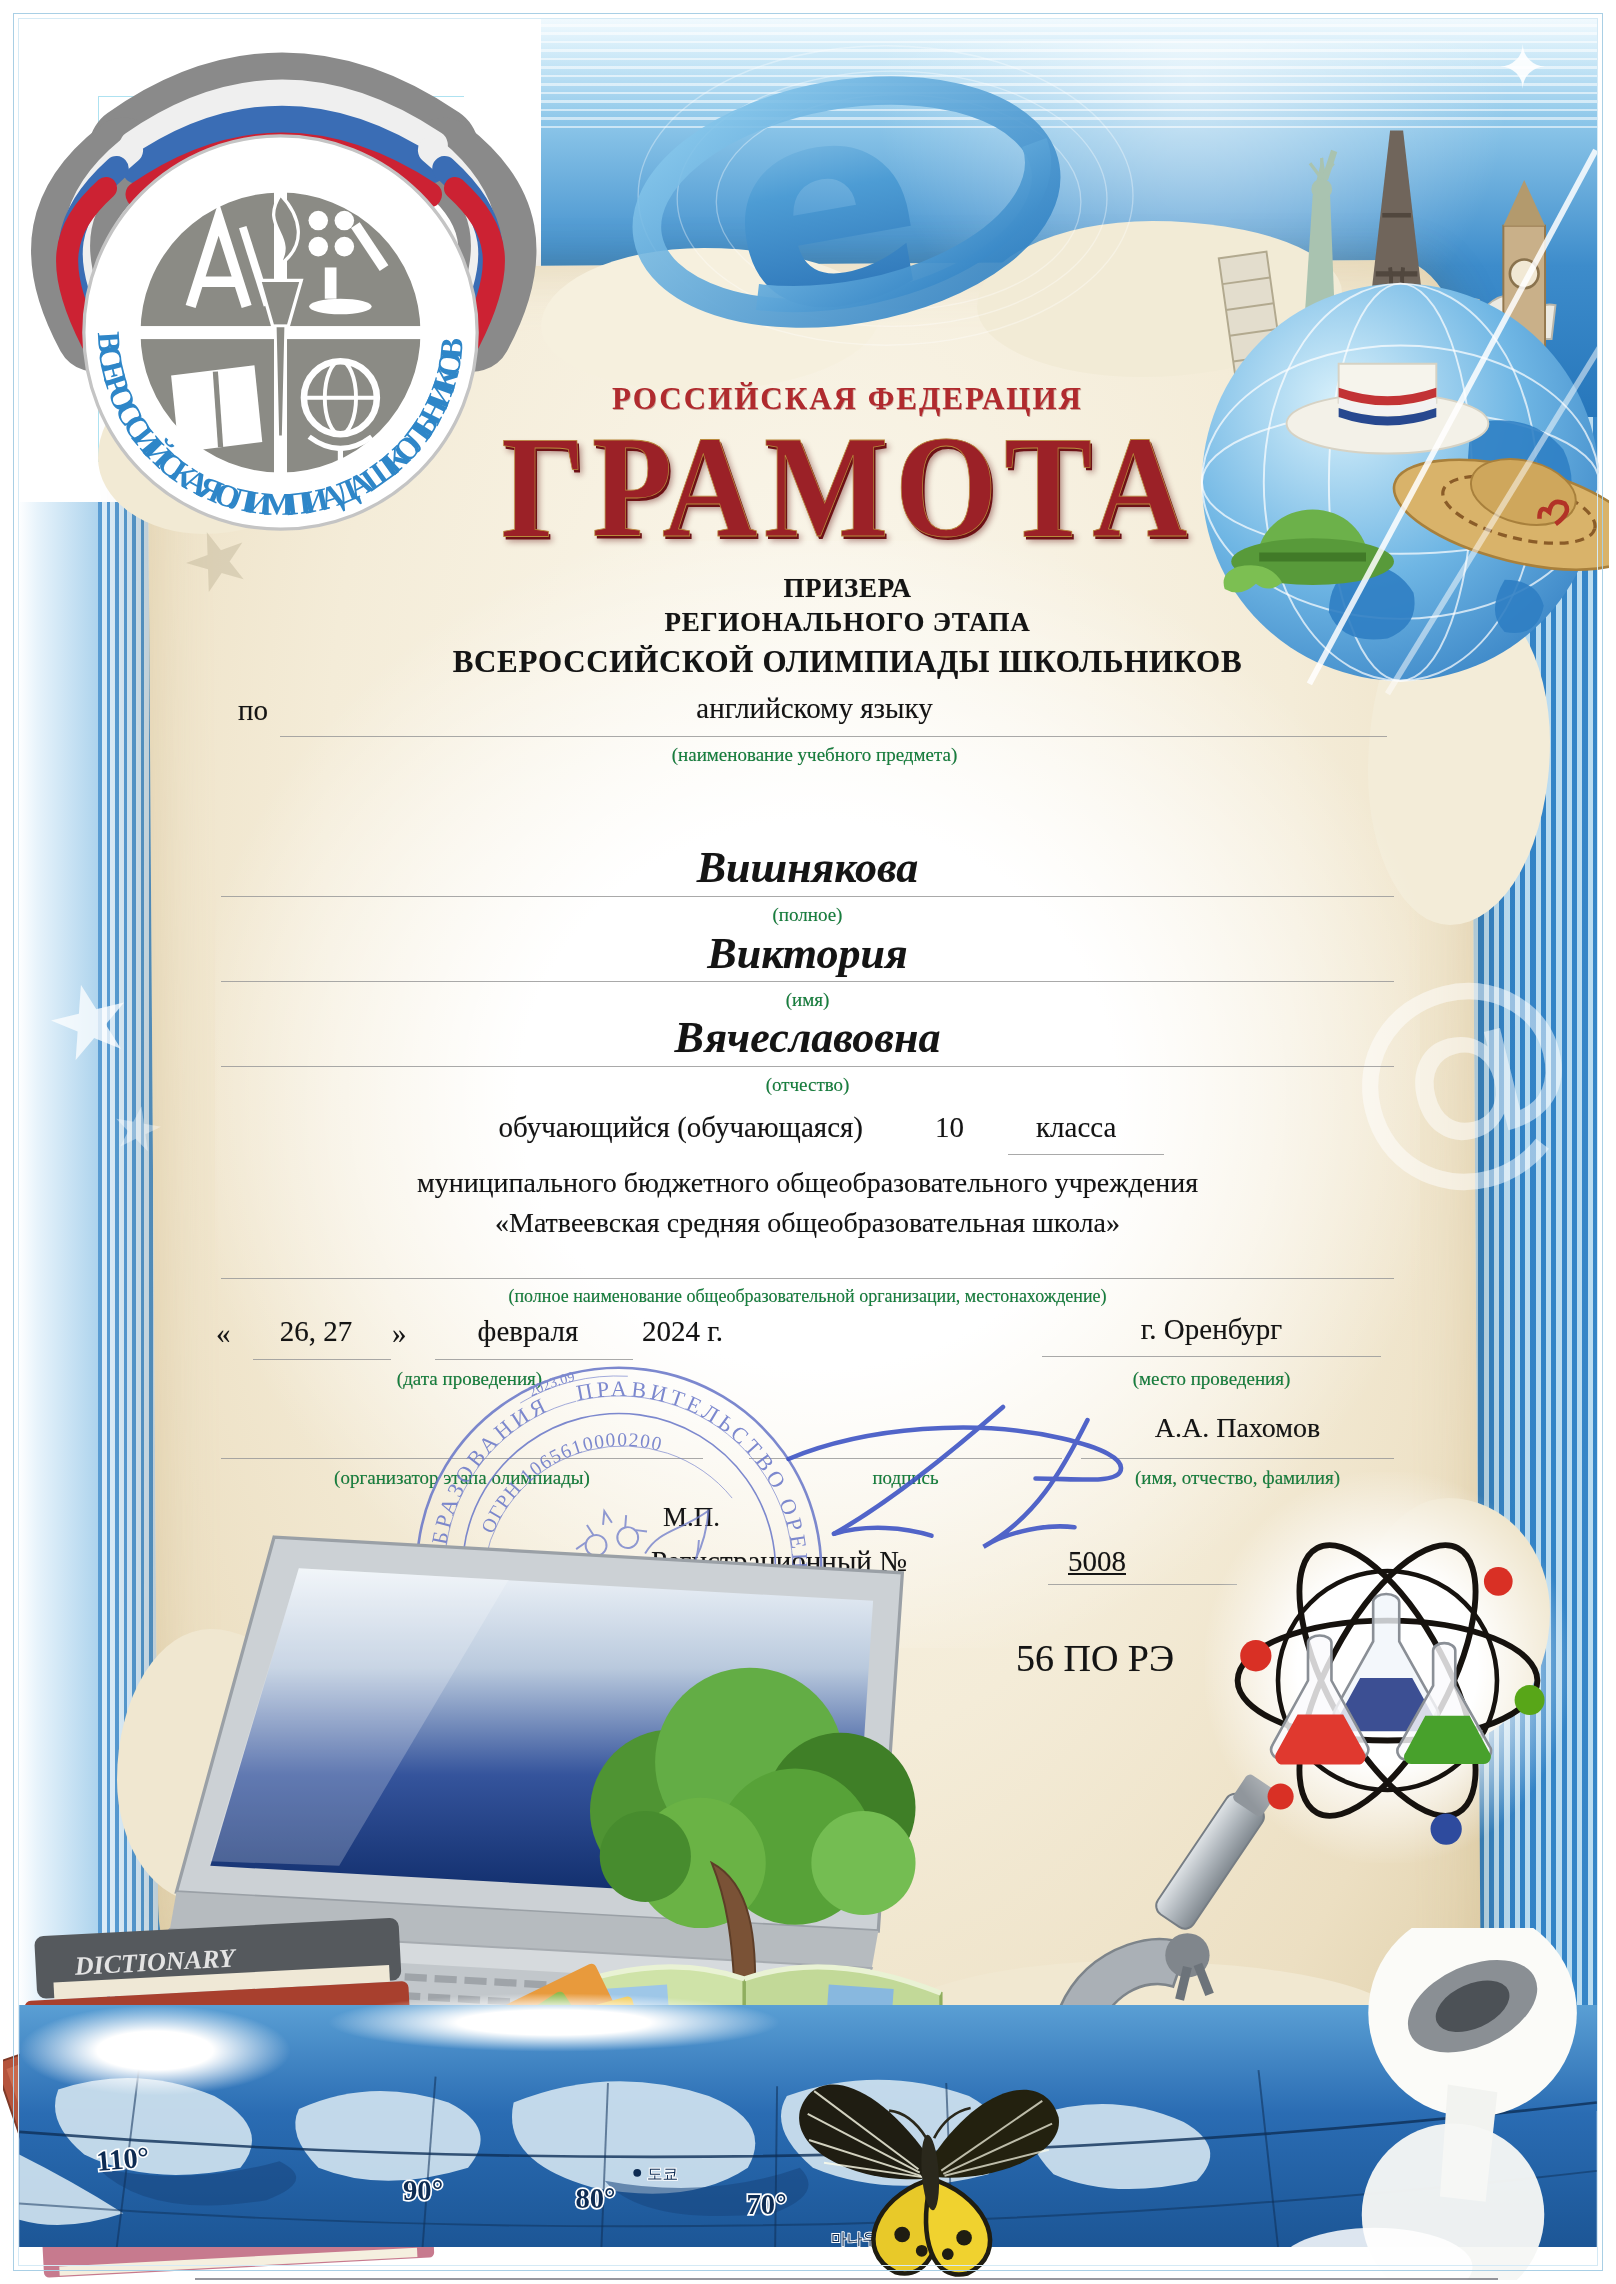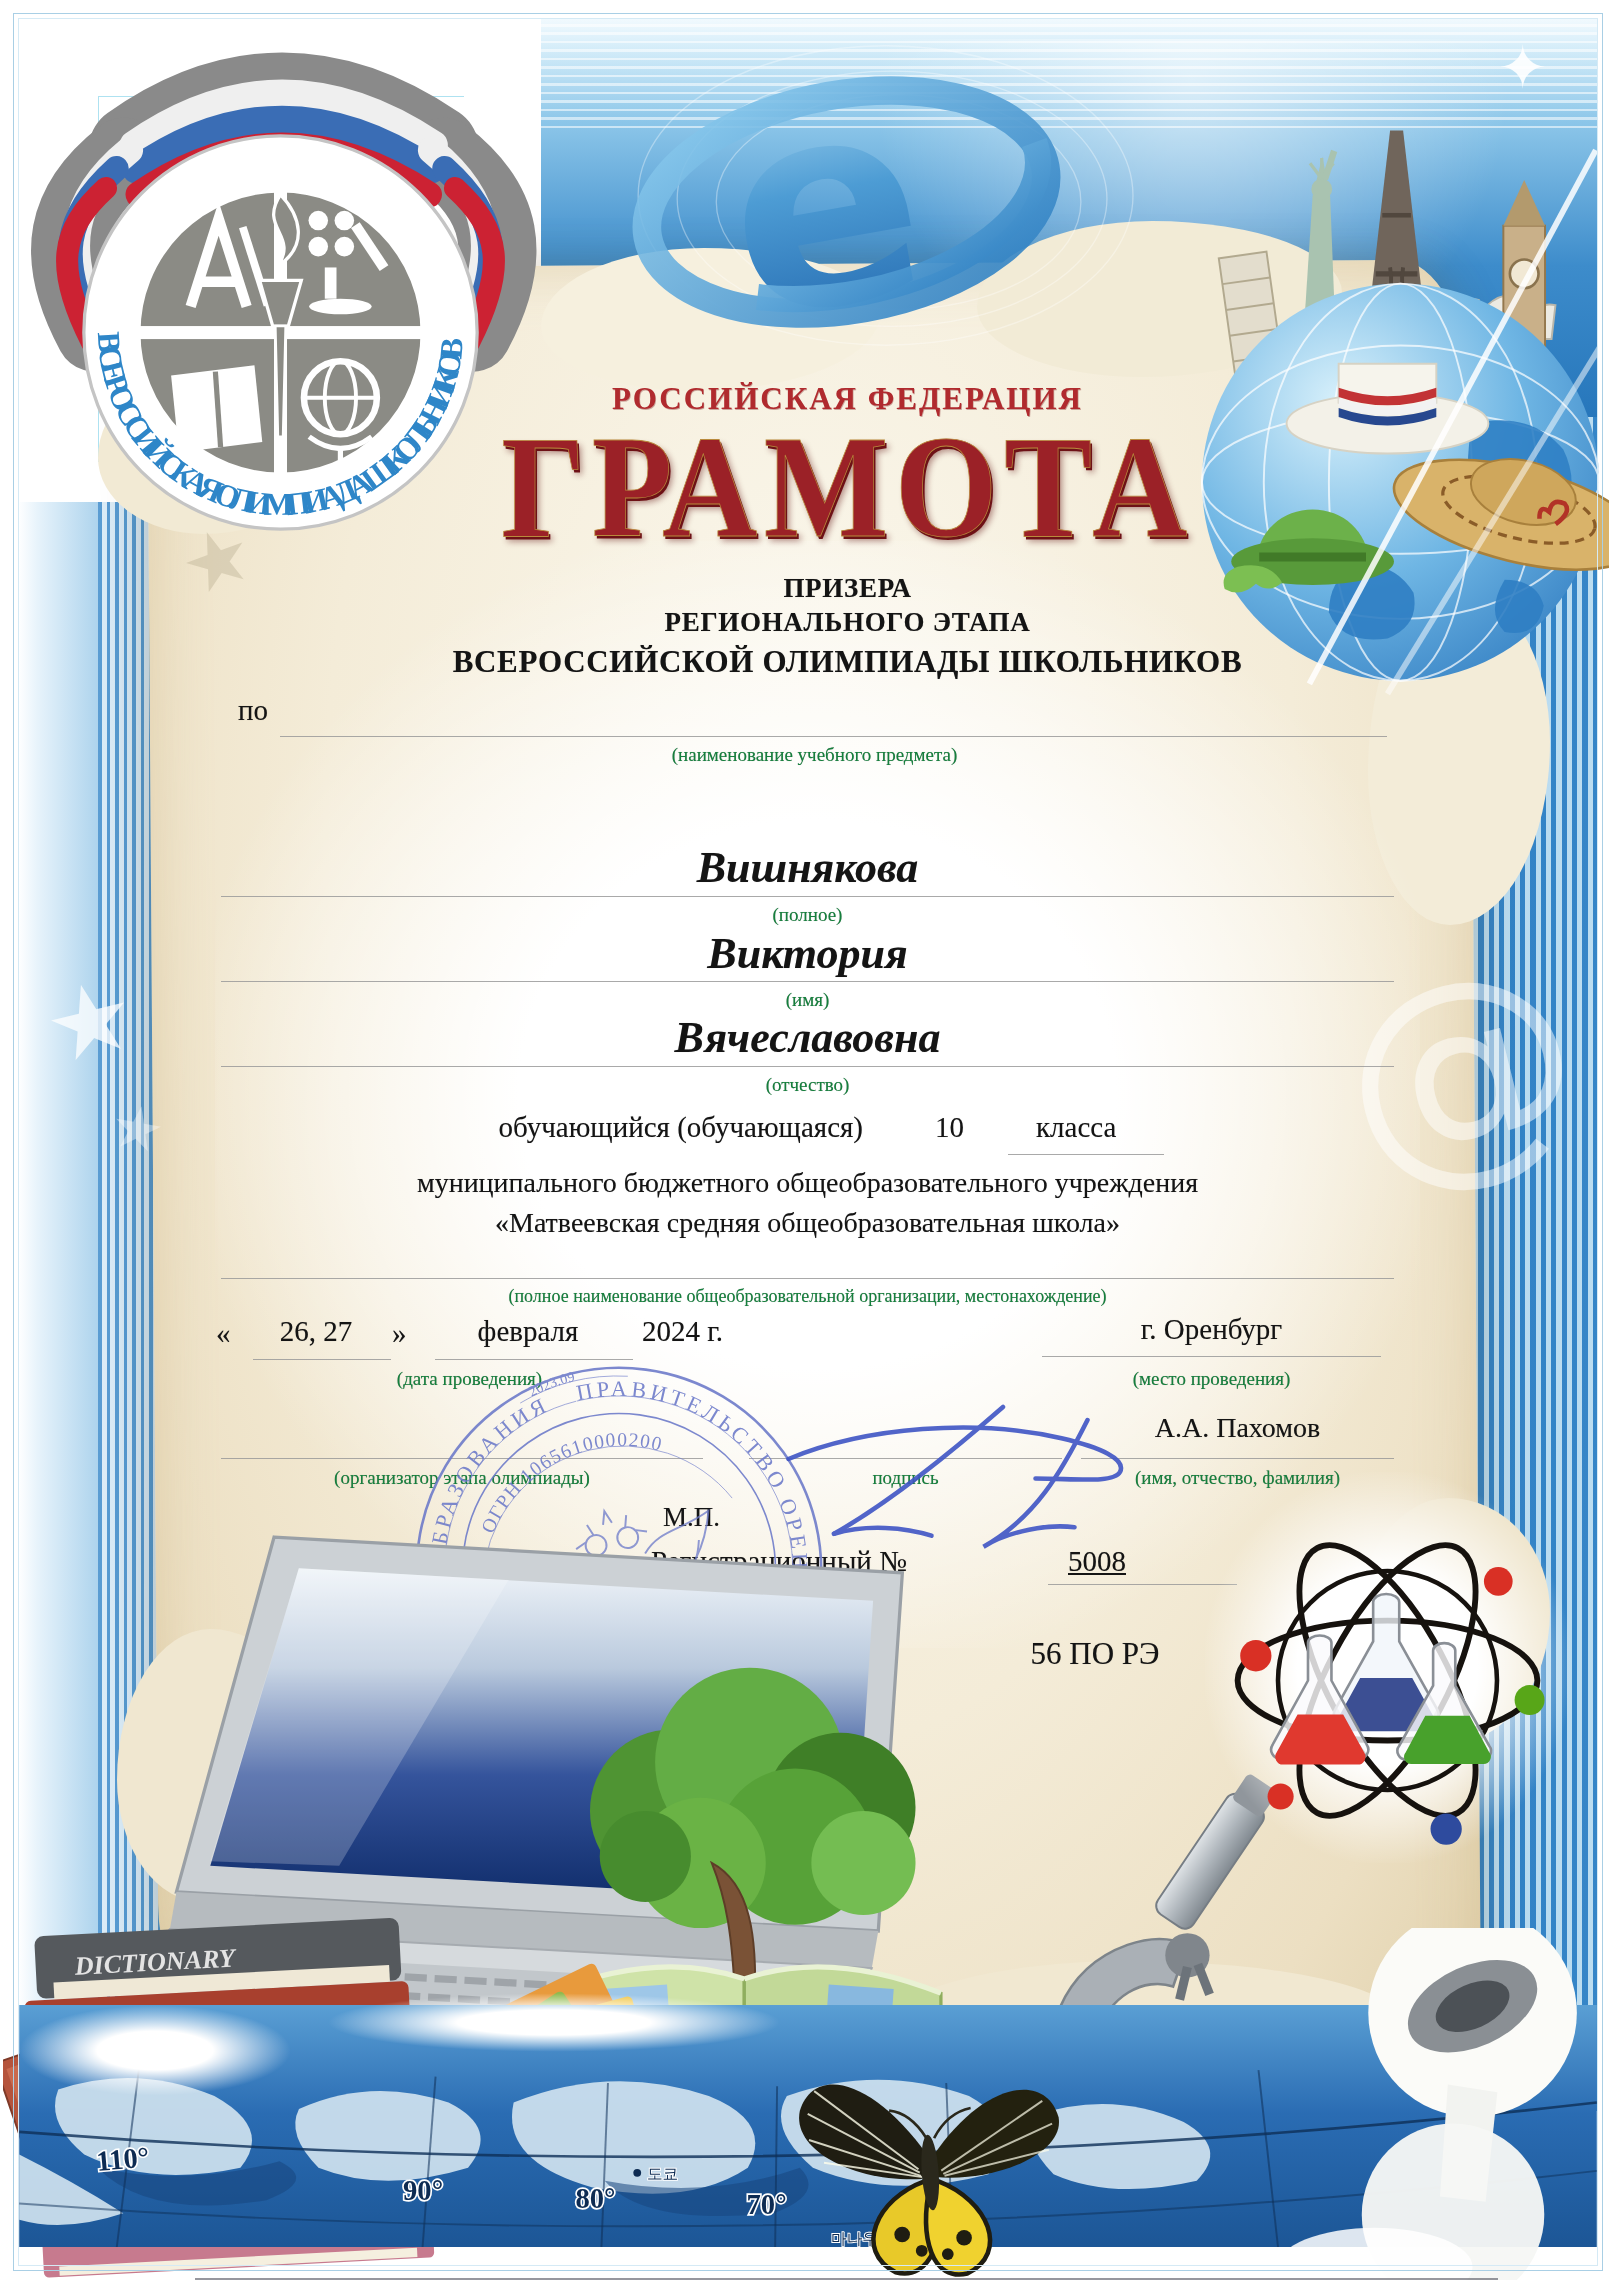--- a/index.html
+++ b/index.html
@@ -242,20 +242,21 @@
     </g>
   </svg>
 
   <div class="t country ctr" style="left:261px;top:381px;width:1173px;">РОССИЙСКАЯ ФЕДЕРАЦИЯ</div>
   <div class="t title ctr" style="left:261px;top:422px;width:1173px;">ГРАМОТА</div>
   <div class="t h1 ctr" style="left:261px;top:573px;width:1173px;">ПРИЗЕРА</div>
   <div class="t h1 ctr" style="left:261px;top:607px;width:1173px;">РЕГИОНАЛЬНОГО ЭТАПА</div>
   <div class="t h1b ctr" style="left:261px;top:644px;width:1173px;">ВСЕРОССИЙСКОЙ ОЛИМПИАДЫ ШКОЛЬНИКОВ</div>
 
   <div class="t body1" style="left:238px;top:694px;">по</div>
+  <div class="t body1 ctr" style="left:287px;top:692px;width:1055px;">английскому языку</div>
   <div class="uline" style="left:280px;top:736px;width:1107px;"></div>
   <div class="t cap ctr" style="left:287px;top:744px;width:1055px;">(наименование учебного предмета)</div>
 
 
   <div class="t nameline ctr" style="left:221px;top:842px;width:1173px;">Вишнякова</div>
   <div class="uline" style="left:221px;top:896px;width:1173px;"></div>
   <div class="t cap ctr" style="left:221px;top:904px;width:1173px;">(полное)</div>
 
   <div class="t nameline ctr" style="left:221px;top:928px;width:1173px;">Виктория</div>
   <div class="uline" style="left:221px;top:981px;width:1173px;"></div>
@@ -294,21 +295,21 @@
   <div class="uline" style="left:749px;top:1458px;width:313px;"></div>
   <div class="uline" style="left:1081px;top:1458px;width:313px;"></div>
   <div class="t cap ctr" style="left:221px;top:1467px;width:482px;">(организатор этапа олимпиады)</div>
   <div class="t cap ctr" style="left:749px;top:1467px;width:313px;">подпись</div>
   <div class="t cap ctr" style="left:1081px;top:1467px;width:313px;">(имя, отчество, фамилия)</div>
 
   <div class="t" style="left:663px;top:1502px;font-size:27px;">М.П.</div>
   <div class="t" style="left:651px;top:1545px;font-size:29px;">Регистрационный №</div>
   <div class="t" style="left:1068px;top:1545px;font-size:29px;text-decoration:underline;">5008</div>
   <div class="uline" style="left:1048px;top:1584px;width:189px;"></div>
-  <div class="t ctr" style="left:958px;top:1636px;width:274px;font-size:31px;">56 ПО РЭ</div>
+  <div class="t ctr" style="left:958px;top:1636px;width:274px;font-size:38px;">56 ПО РЭ</div>
 
   <svg class="abs" style="left:394px;top:1345px;opacity:.88;" width="450" height="450" viewBox="0 0 690 690">
     <g transform="rotate(-14 345 345)" stroke="#6b79c9" fill="none">
       <circle cx="345" cy="345" r="310" stroke-width="4"></circle>
       <circle cx="345" cy="345" r="240" stroke-width="2.5"></circle>
       <path id="stampRing" d="M345,78 A267,267 0 1 1 344,78"></path>
       <text font-size="34" letter-spacing="3" fill="#6b79c9" stroke="none">
         <textPath href="#stampRing" startOffset="2" textLength="1630">ПРАВИТЕЛЬСТВО ОРЕНБУРГСКОЙ ОБЛАСТИ  •  МИНИСТЕРСТВО ОБРАЗОВАНИЯ</textPath>
       </text>
       <path id="stampOgrn" d="M150,280 A215,215 0 0 1 540,280"></path>

